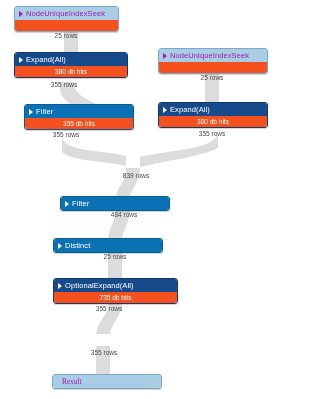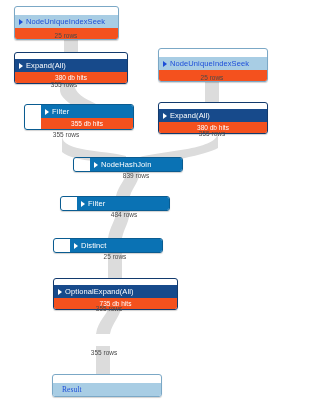--- a/index.html
+++ b/index.html
@@ -53,34 +53,32 @@
     flex: none;
   }
   .op-label {
     font-size: 7.5px;
     letter-spacing: 0.1px;
     line-height: 13px;
   }
   
   .hdr-light {
     background: #a8cde4;
-    color: #1d4ed8;
-    margin-top: 8px;
+    color: #a21caf;
   }
   .hdr-mid {
     background: #0a72b4;
     color: #ffffff;
   }
   .hdr-dark {
     background: #174a8b;
     color: #ffffff;
-    margin-top: 6px;
   }
   .op-node.tone-light { border-color: #7ba8c6; }
-  .op-node.tone-mid   { border-color: #0a5c91; padding-left: 16px; }
+  .op-node.tone-mid   { border-color: #0a5c91; }
   .op-node.tone-dark  { border-color: #123a6d; }
 
   .op-hits {
     height: 11px;
     background: #f4511e;
     color: #ffffff;
     font-size: 6.5px;
     line-height: 11px;
     text-align: center;
     white-space: nowrap;
@@ -162,26 +160,20 @@
 
   <div class="op-node tone-dark" style="left:158px; top:102px; width:110px;">
     <div class="op-header hdr-dark">
       <span class="op-tri"></span>
       <span class="op-label">Expand(All)</span>
     </div>
     <div class="op-hits">380 db hits</div>
   </div>
   <div class="rows-label" style="left:180px; top:130px; width:64px;">355 rows</div>
 
-  <div class="op-node tone-mid" style="left:73px; top:157px; width:110px;">
-    <div class="op-header hdr-mid">
-      <span class="op-tri"></span>
-      <span class="op-label">NodeHashJoin</span>
-    </div>
-  </div>
   <div class="rows-label" style="left:104px; top:172px; width:64px;">839 rows</div>
 
   <div class="op-node tone-mid" style="left:60px; top:196px; width:110px;">
     <div class="op-header hdr-mid">
       <span class="op-tri"></span>
       <span class="op-label">Filter</span>
     </div>
   </div>
   <div class="rows-label" style="left:92px; top:211px; width:64px;">484 rows</div>
 

